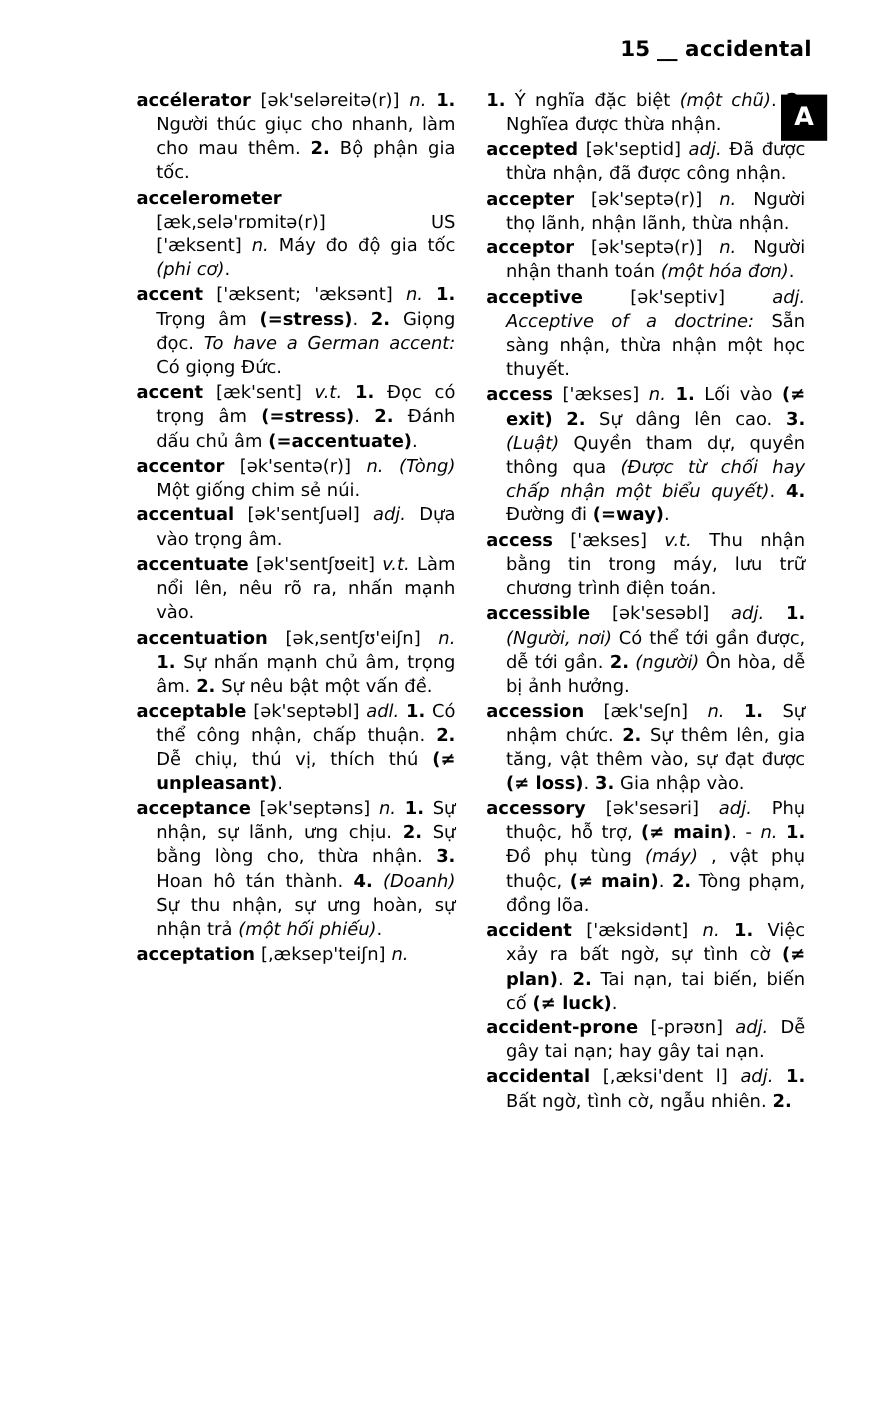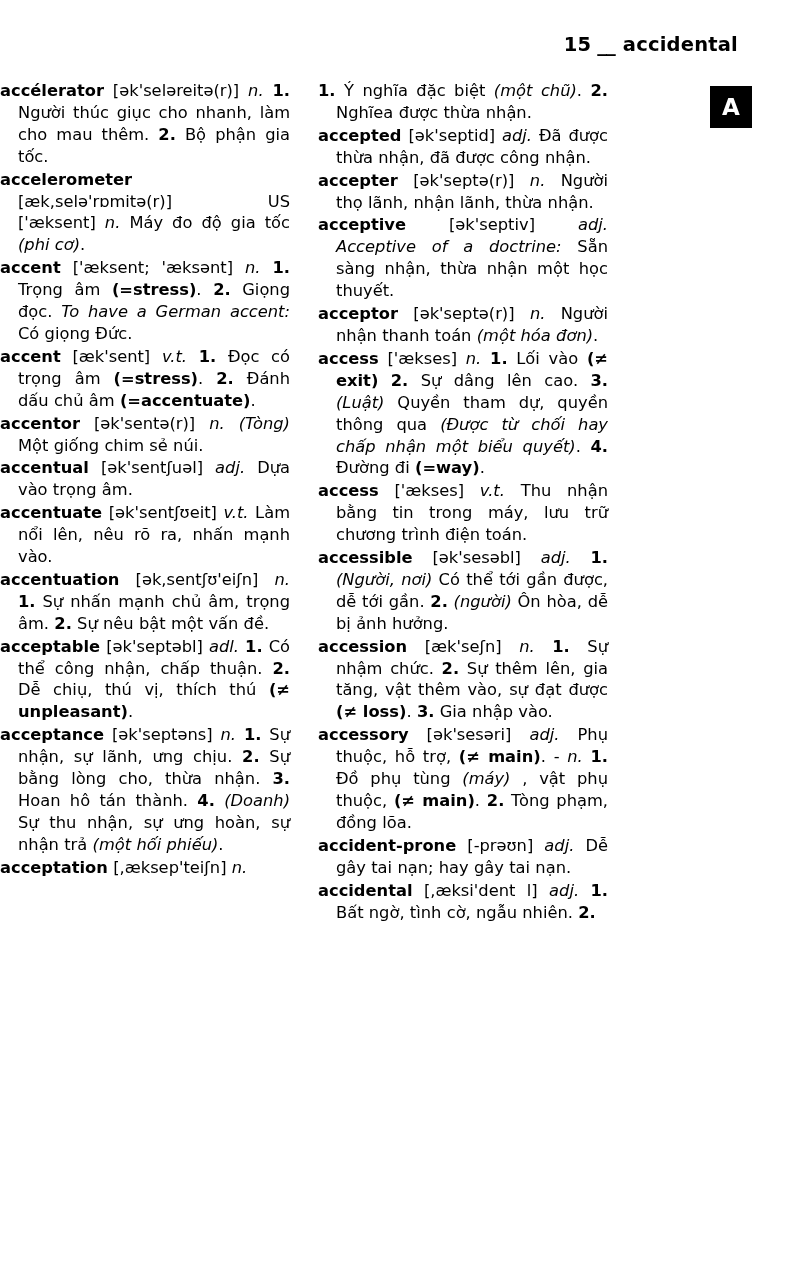--- a/index.html
+++ b/index.html
@@ -57,21 +57,21 @@
     top: 80px;
     left: 0;
     width: 800px;
     display: flex;
     gap: 0px;
   }
   .col {
     width: 290px;
     box-sizing: border-box;
   }
-  .col-left { }
+  .col-left { margin-left: 124px; }
   .col-right { margin-left: 28px; }
 
   .entry {
     font-size: 16.3px;
     line-height: 1.345;
     text-align: justify;
     margin-bottom: 1px;
     text-indent: 0;
     padding-left: 18px;
     text-indent: -18px;
@@ -108,25 +108,26 @@
         <div class="entry"><span class="hw">accentuate</span> <span class="ipa">[ək'sentʃʊeit]</span> <span class="it">v.t.</span> <span>Làm nổi lên, nêu rõ ra, nhấn mạnh vào.</span></div>
         <div class="entry"><span class="hw">accentuation</span> <span class="ipa">[ək,sentʃʊ'eiʃn]</span> <span class="it">n.</span> <span><b>1.</b> Sự nhấn mạnh chủ âm, trọng âm. <b>2.</b> Sự nêu bật một vấn đề.</span></div>
         <div class="entry"><span class="hw">acceptable</span> <span class="ipa">[ək'septəbl]</span> <span class="it">adl.</span> <span><b>1.</b> Có thể công nhận, chấp thuận. <b>2.</b> Dễ chiụ, thú vị, thích thú <b>(≠ unpleasant)</b>.</span></div>
         <div class="entry"><span class="hw">acceptance</span> <span class="ipa">[ək'septəns]</span> <span class="it">n.</span> <span><b>1.</b> Sự nhận, sự lãnh, ưng chịu. <b>2.</b> Sự bằng lòng cho, thừa nhận. <b>3.</b> Hoan hô tán thành. <b>4.</b> <i>(Doanh)</i> Sự thu nhận, sự ưng hoàn, sự nhận trả <i>(một hối phiếu)</i>.</span></div>
         <div class="entry"><span class="hw">acceptation</span> <span class="ipa">[,æksep'teiʃn]</span> <span class="it">n.</span> </div>
       </div>
     <div class="col col-right">
         <div class="entry"><span><b>1.</b> Ý nghĩa đặc biệt <i>(một chũ)</i>. <b>2.</b> Nghĩea được thừa nhận.</span></div>
         <div class="entry"><span class="hw">accepted</span> <span class="ipa">[ək'septid]</span> <span class="it">adj.</span> <span>Đã được thừa nhận, đã được công nhận.</span></div>
         <div class="entry"><span class="hw">accepter</span> <span class="ipa">[ək'septə(r)]</span> <span class="it">n.</span> <span>Người thọ lãnh, nhận lãnh, thừa nhận.</span></div>
+        <div class="entry"><span class="hw">acceptor</span> <span class="ipa">[ək'septə(r)]</span> <span class="it">n.</span> <span>Người nhận thanh toán <i>(một hóa đơn)</i>.</span></div>
         <div class="entry"><span class="hw">acceptive</span> <span class="ipa">[ək'septiv]</span> <span class="it">adj.</span> <span><i>Acceptive of a doctrine:</i> Sẵn sàng nhận, thừa nhận một học thuyết.</span></div>
-        <div class="entry"><span class="hw">acceptor</span> <span class="ipa">[ək'septə(r)]</span> <span class="it">n.</span> <span>Người nhận thanh toán <i>(một hóa đơn)</i>.</span></div>
         <div class="entry"><span class="hw">access</span> <span class="ipa">['ækses]</span> <span class="it">n.</span> <span><b>1.</b> Lối vào <b>(≠ exit)</b> <b>2.</b> Sự dâng lên cao. <b>3.</b> <i>(Luật)</i> Quyền tham dự, quyền thông qua <i>(Được từ chối hay chấp nhận một biểu quyết)</i>. <b>4.</b> Đường đi <b>(=way)</b>.</span></div>
         <div class="entry"><span class="hw">access</span> <span class="ipa">['ækses]</span> <span class="it">v.t.</span> <span>Thu nhận bằng tin trong máy, lưu trữ chương trình điện toán.</span></div>
         <div class="entry"><span class="hw">accessible</span> <span class="ipa">[ək'sesəbl]</span> <span class="it">adj.</span> <span><b>1.</b> <i>(Người, nơi)</i> Có thể tới gần được, dễ tới gần. <b>2.</b> <i>(người)</i> Ôn hòa, dễ bị ảnh hưởng.</span></div>
         <div class="entry"><span class="hw">accession</span> <span class="ipa">[æk'seʃn]</span> <span class="it">n.</span> <span><b>1.</b> Sự nhậm chức. <b>2.</b> Sự thêm lên, gia tăng, vật thêm vào, sự đạt được <b>(≠ loss)</b>. <b>3.</b> Gia nhập vào.</span></div>
         <div class="entry"><span class="hw">accessory</span> <span class="ipa">[ək'sesəri]</span> <span class="it">adj.</span> <span>Phụ thuộc, hỗ trợ, <b>(≠ main)</b>. - <i>n.</i> <b>1.</b> Đồ phụ tùng <i>(máy)</i> , vật phụ thuộc, <b>(≠ main)</b>. <b>2.</b> Tòng phạm, đồng lõa.</span></div>
+        <div class="entry"><span class="hw">accident</span> <span class="ipa">['æksidənt]</span> <span class="it">n.</span> <span><b>1.</b> Việc xảy ra bất ngờ, sự tình cờ <b>(≠ plan)</b>. <b>2.</b> Tai nạn, tai biến, biến cố <b>(≠ luck)</b>.</span></div>
         <div class="entry"><span class="hw">accident-prone</span> <span class="ipa">[-prəʊn]</span> <span class="it">adj.</span> <span>Dễ gây tai nạn; hay gây tai nạn.</span></div>
         <div class="entry"><span class="hw">accidental</span> <span class="ipa">[,æksi'dent l]</span> <span class="it">adj.</span> <span><b>1.</b> Bất ngờ, tình cờ, ngẫu nhiên. <b>2.</b></span></div>
       </div>
   </div>
 
 </div>
 
 </body></html>

